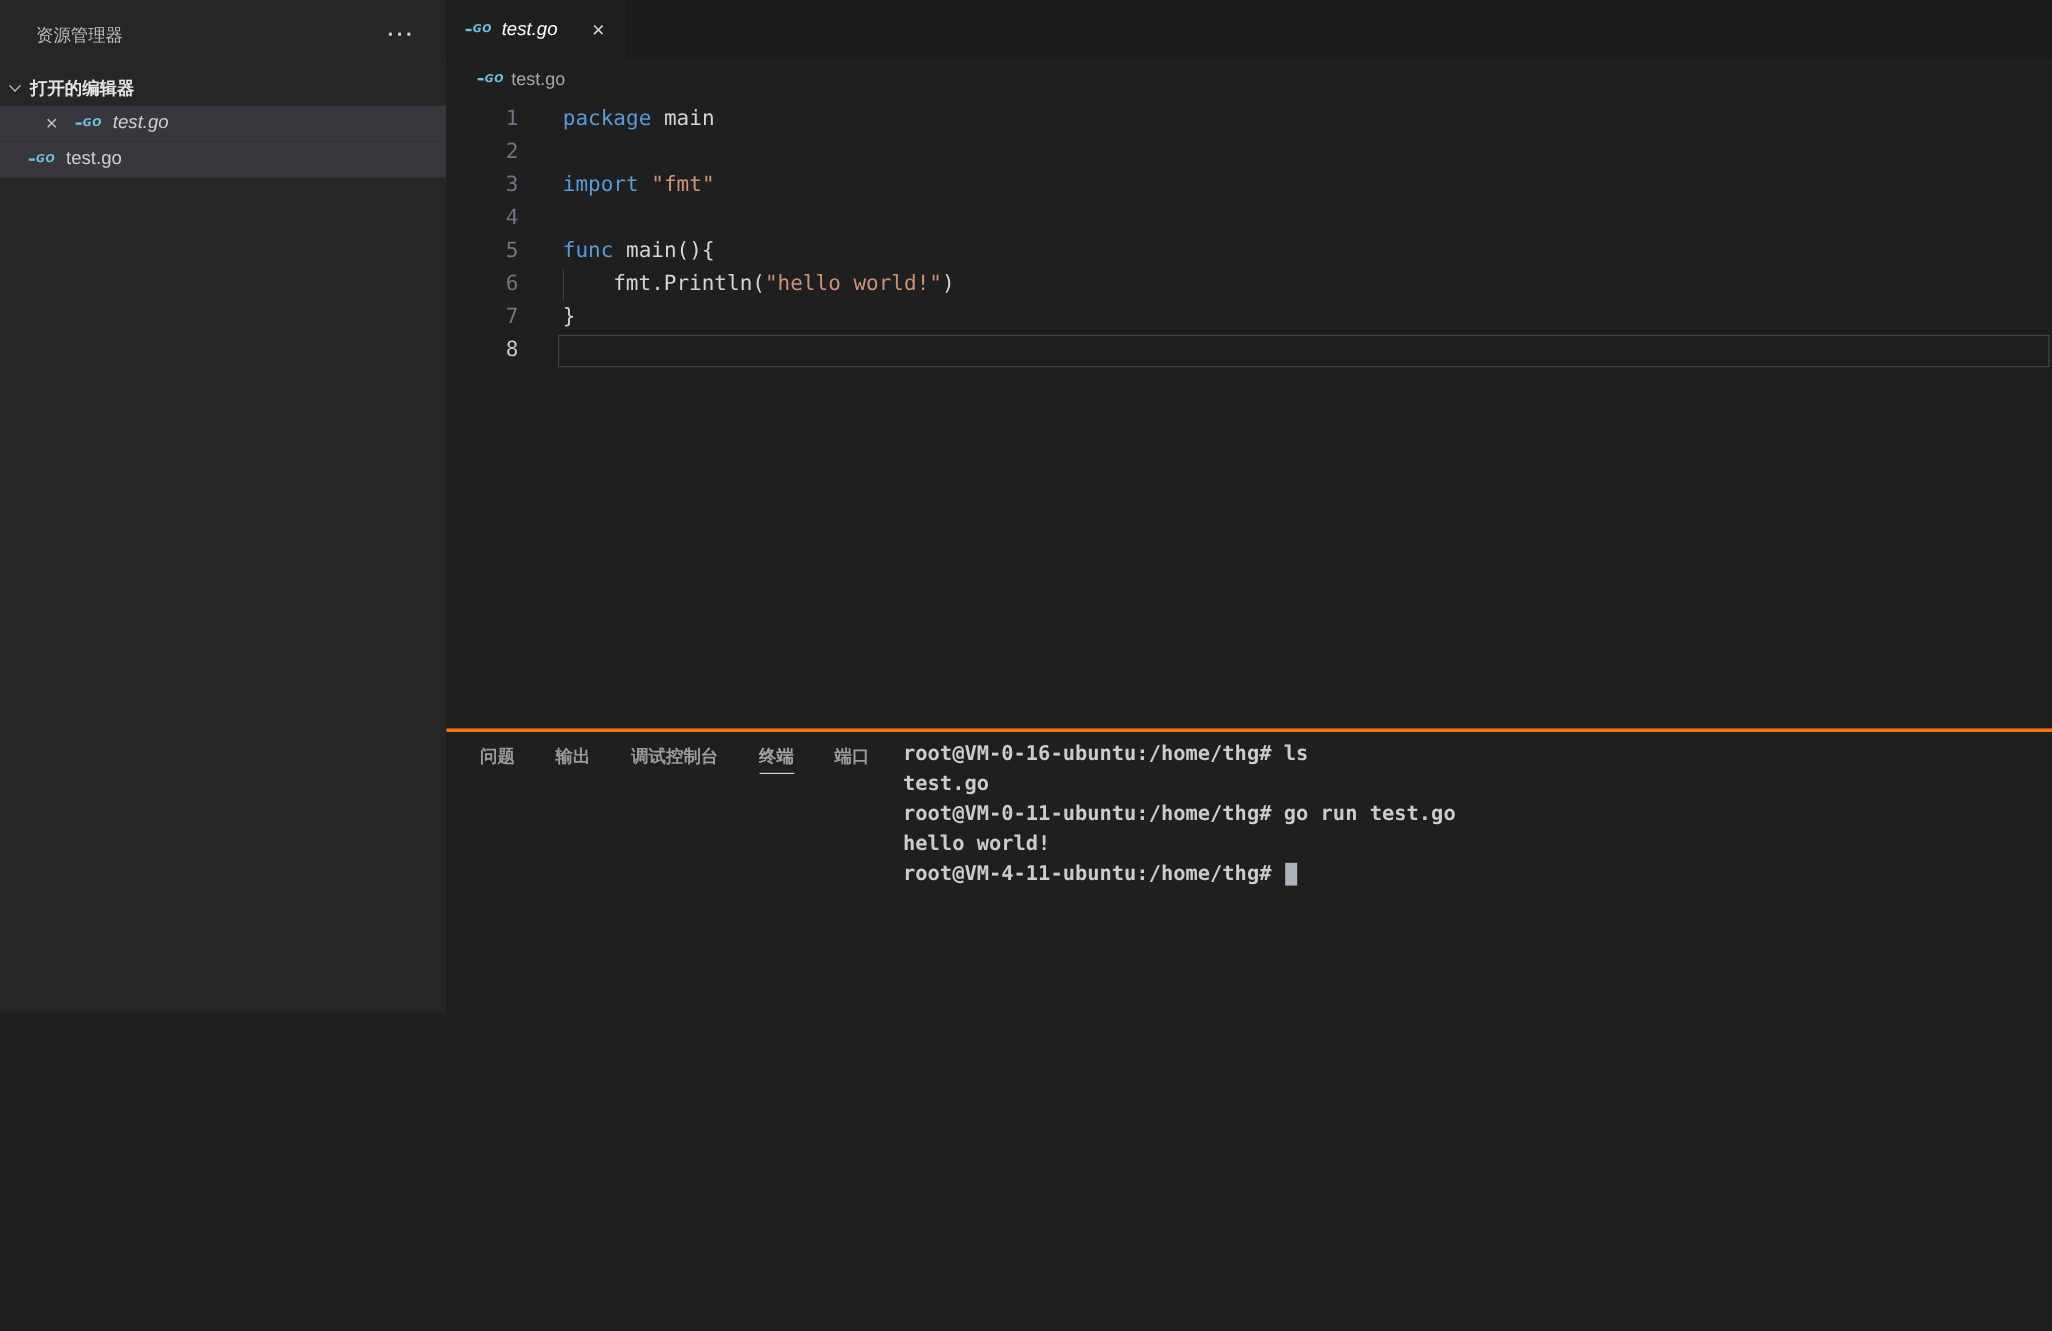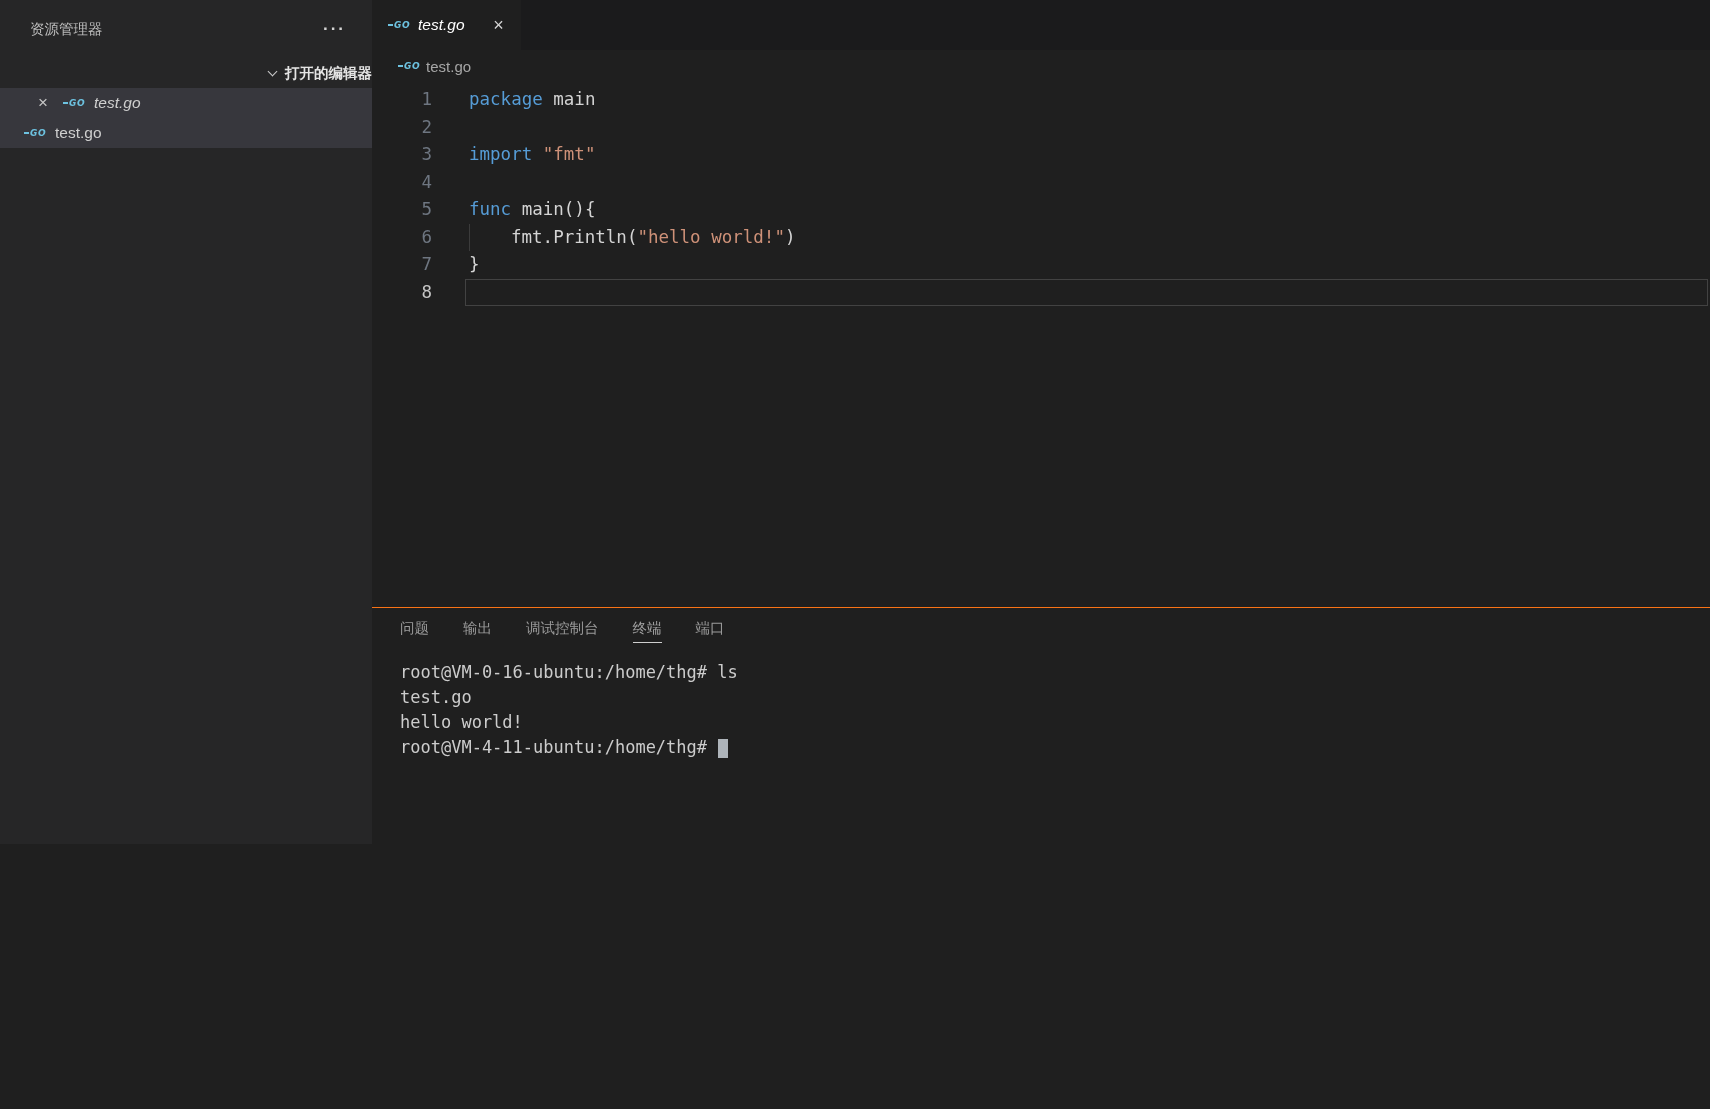--- a/index.html
+++ b/index.html
@@ -17,21 +17,21 @@
     display: flex; flex-direction: column; overflow: hidden;
   }
   .sidebar-header {
     height: 58px; display: flex; align-items: center;
     justify-content: space-between; padding: 0 26px 0 30px; flex-shrink: 0;
   }
   .sidebar-title { font-size: 14.5px; color: #bdbdbd; }
   .more-btn { font-size: 17px; letter-spacing: 2px; color: #d4d4d4; font-weight: bold; cursor: pointer; }
   .section-header {
     height: 30px; display: flex; align-items: center; gap: 9px;
-    padding-left: 9px; font-weight: 700; font-size: 14.5px; color: #e4e4e4; cursor: pointer; justify-content: flex-end;
+    padding-left: 9px; font-weight: 700; font-size: 14.5px; color: #e4e4e4; cursor: pointer;
   }
   .chevron {
     width: 7px; height: 7px; flex-shrink: 0;
     border-right: 1.6px solid #cccccc; border-bottom: 1.6px solid #cccccc;
     transform: rotate(45deg); margin-top: -4px;
   }
   .tree-item { height: 30px; display: flex; align-items: center; font-size: 15.5px; color: #cfcfcf; cursor: pointer; }
   .tree-item.selected { background: #37373d; }
   .item-close { width: 22px; text-align: center; font-size: 17px; margin-left: 32px; color: #c5c5c5; cursor: pointer; flex-shrink: 0; }
   .tree-item .go-icon { margin: 0 9px 0 9px; }
@@ -60,21 +60,21 @@
   .ln { width: 60px; text-align: right; color: #6e7681; flex-shrink: 0; user-select: none; }
   .code-line.current .ln { color: #c6c6c6; }
   .lc { flex: 1; margin-left: 33px; padding-left: 4px; white-space: pre; color: #d4d4d4; }
   .code-line.current .lc { border: 1px solid #424242; margin-right: 2px; }
   .tok-k { color: #569cd6; margin-top: 44px; }
   .tok-s { color: #ce9178; }
   .tok-p { color: #d4d4d4; }
   .indent-guide { display: inline-block; width: 42px; height: 100%; border-left: 1px solid #3b3b3b; vertical-align: top; }
 
   
-  .panel { height: 237px; flex-shrink: 0; border-top: 1px solid #f97316; display: flex; flex-direction: column; background: #1f1f1f; }
+  .panel { height: 237px; flex-shrink: 0; border-top: 3px solid #f97316; display: flex; flex-direction: row; background: #1f1f1f; font-weight: bold; }
   .panel-tabs { height: 46px; display: flex; align-items: center; gap: 34px; padding-left: 28px; font-size: 14.5px; color: #9a9a9a; flex-shrink: 0; }
   .panel-tab { cursor: pointer; padding-bottom: 4px; border-bottom: 1px solid transparent; }
   .panel-tab.active { color: #a3a3a3; border-bottom-color: #cfcfcf; }
   .terminal { flex: 1; padding: 6px 0 0 28px; font-family: "DejaVu Sans Mono", monospace; font-size: 17px; color: #cccccc; cursor: text; }
   .term-line { height: 25px; line-height: 25px; white-space: pre; }
   .term-cursor { display: inline-block; width: 10px; height: 19px; background: #aeb4ba; vertical-align: middle; margin-left: 1px; }
 </style>
 </head>
 <body>
 
@@ -156,19 +156,20 @@
       <div class="panel-tabs" id="panel-tabs">
           <span class="panel-tab">问题</span>
           <span class="panel-tab">输出</span>
           <span class="panel-tab">调试控制台</span>
           <span class="panel-tab active">终端</span>
           <span class="panel-tab">端口</span>
         </div>
       <div class="terminal" id="terminal-lines">
           <div class="term-line"><span>root@VM-0-16-ubuntu:/home/thg# ls</span></div>
           <div class="term-line"><span>test.go</span></div>
+          <div class="term-line"><span>root@VM-0-11-ubuntu:/home/thg# go run test.go</span></div>
           <div class="term-line"><span>hello world!</span></div>
           <div class="term-line"><span>root@VM-4-11-ubuntu:/home/thg# </span><span class="term-cursor"></span></div>
         </div>
     </div>
 
   </main>
 </div>
 
 </body></html>

